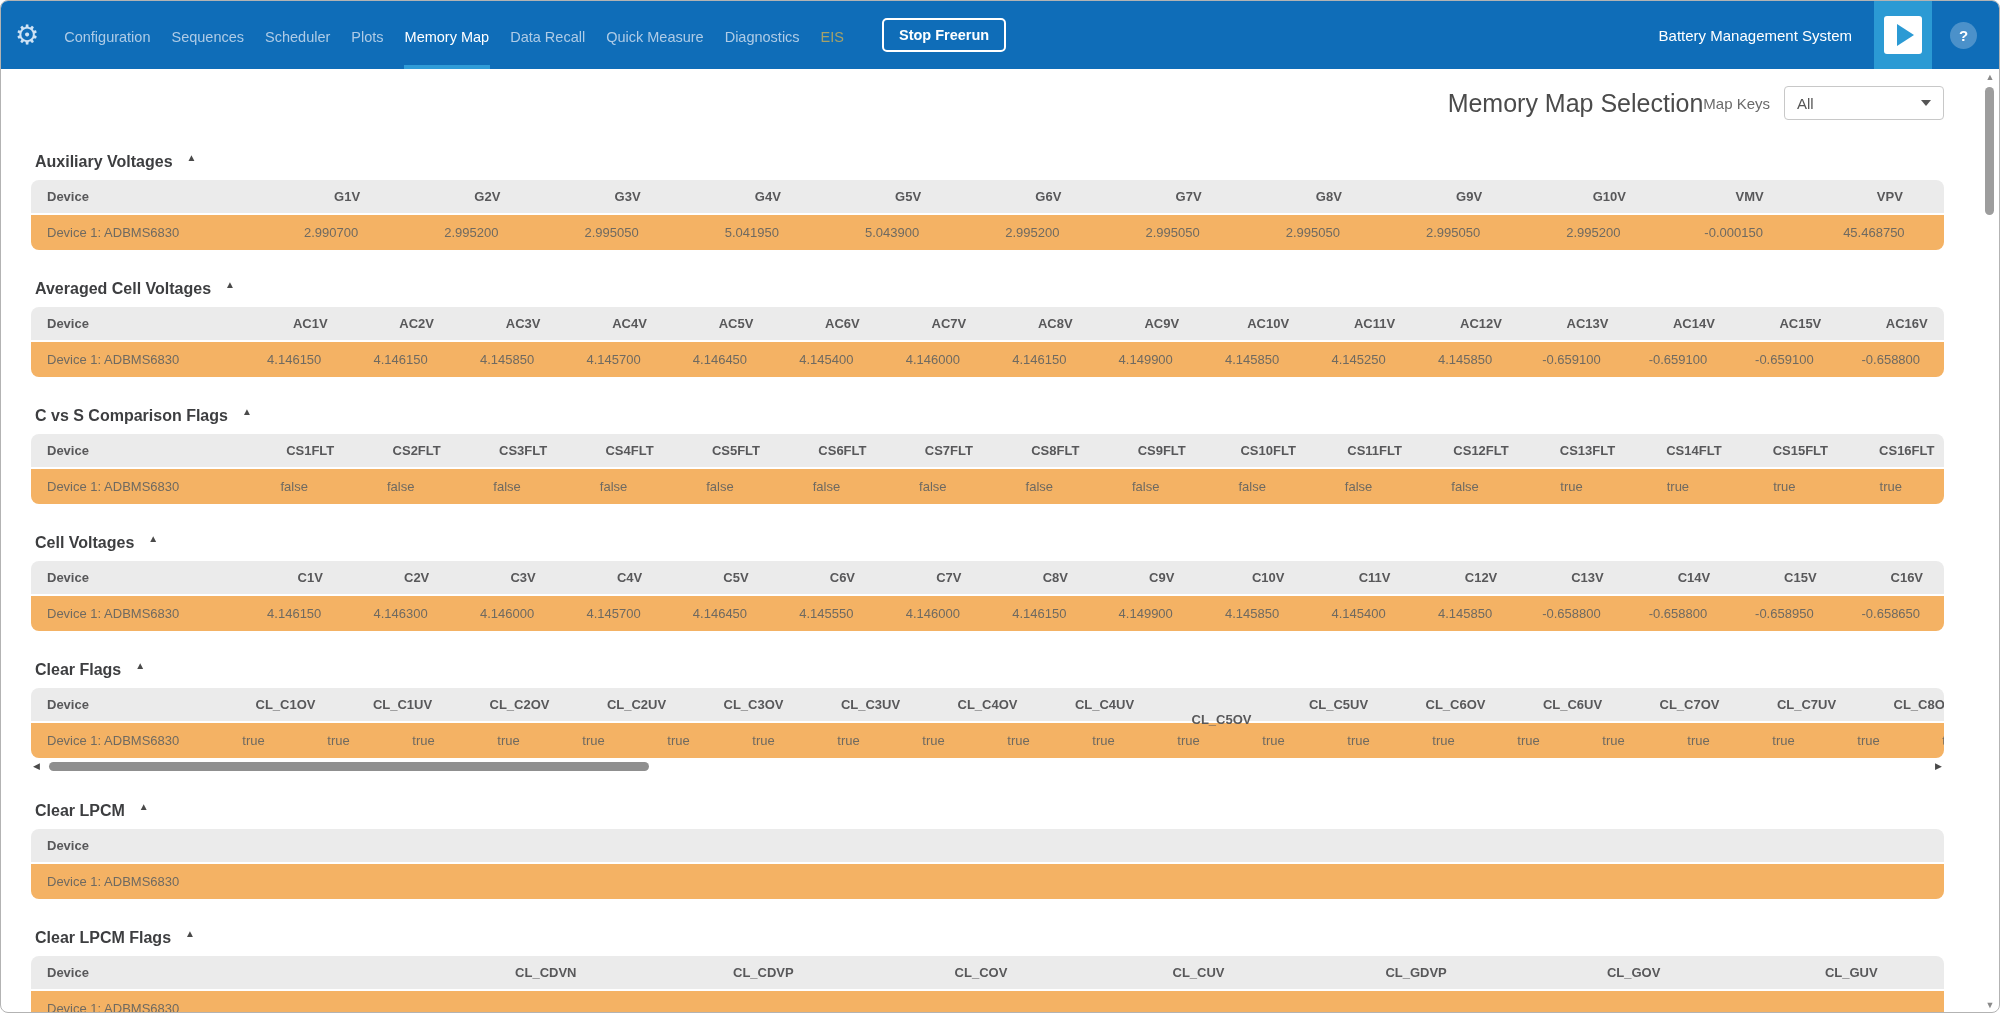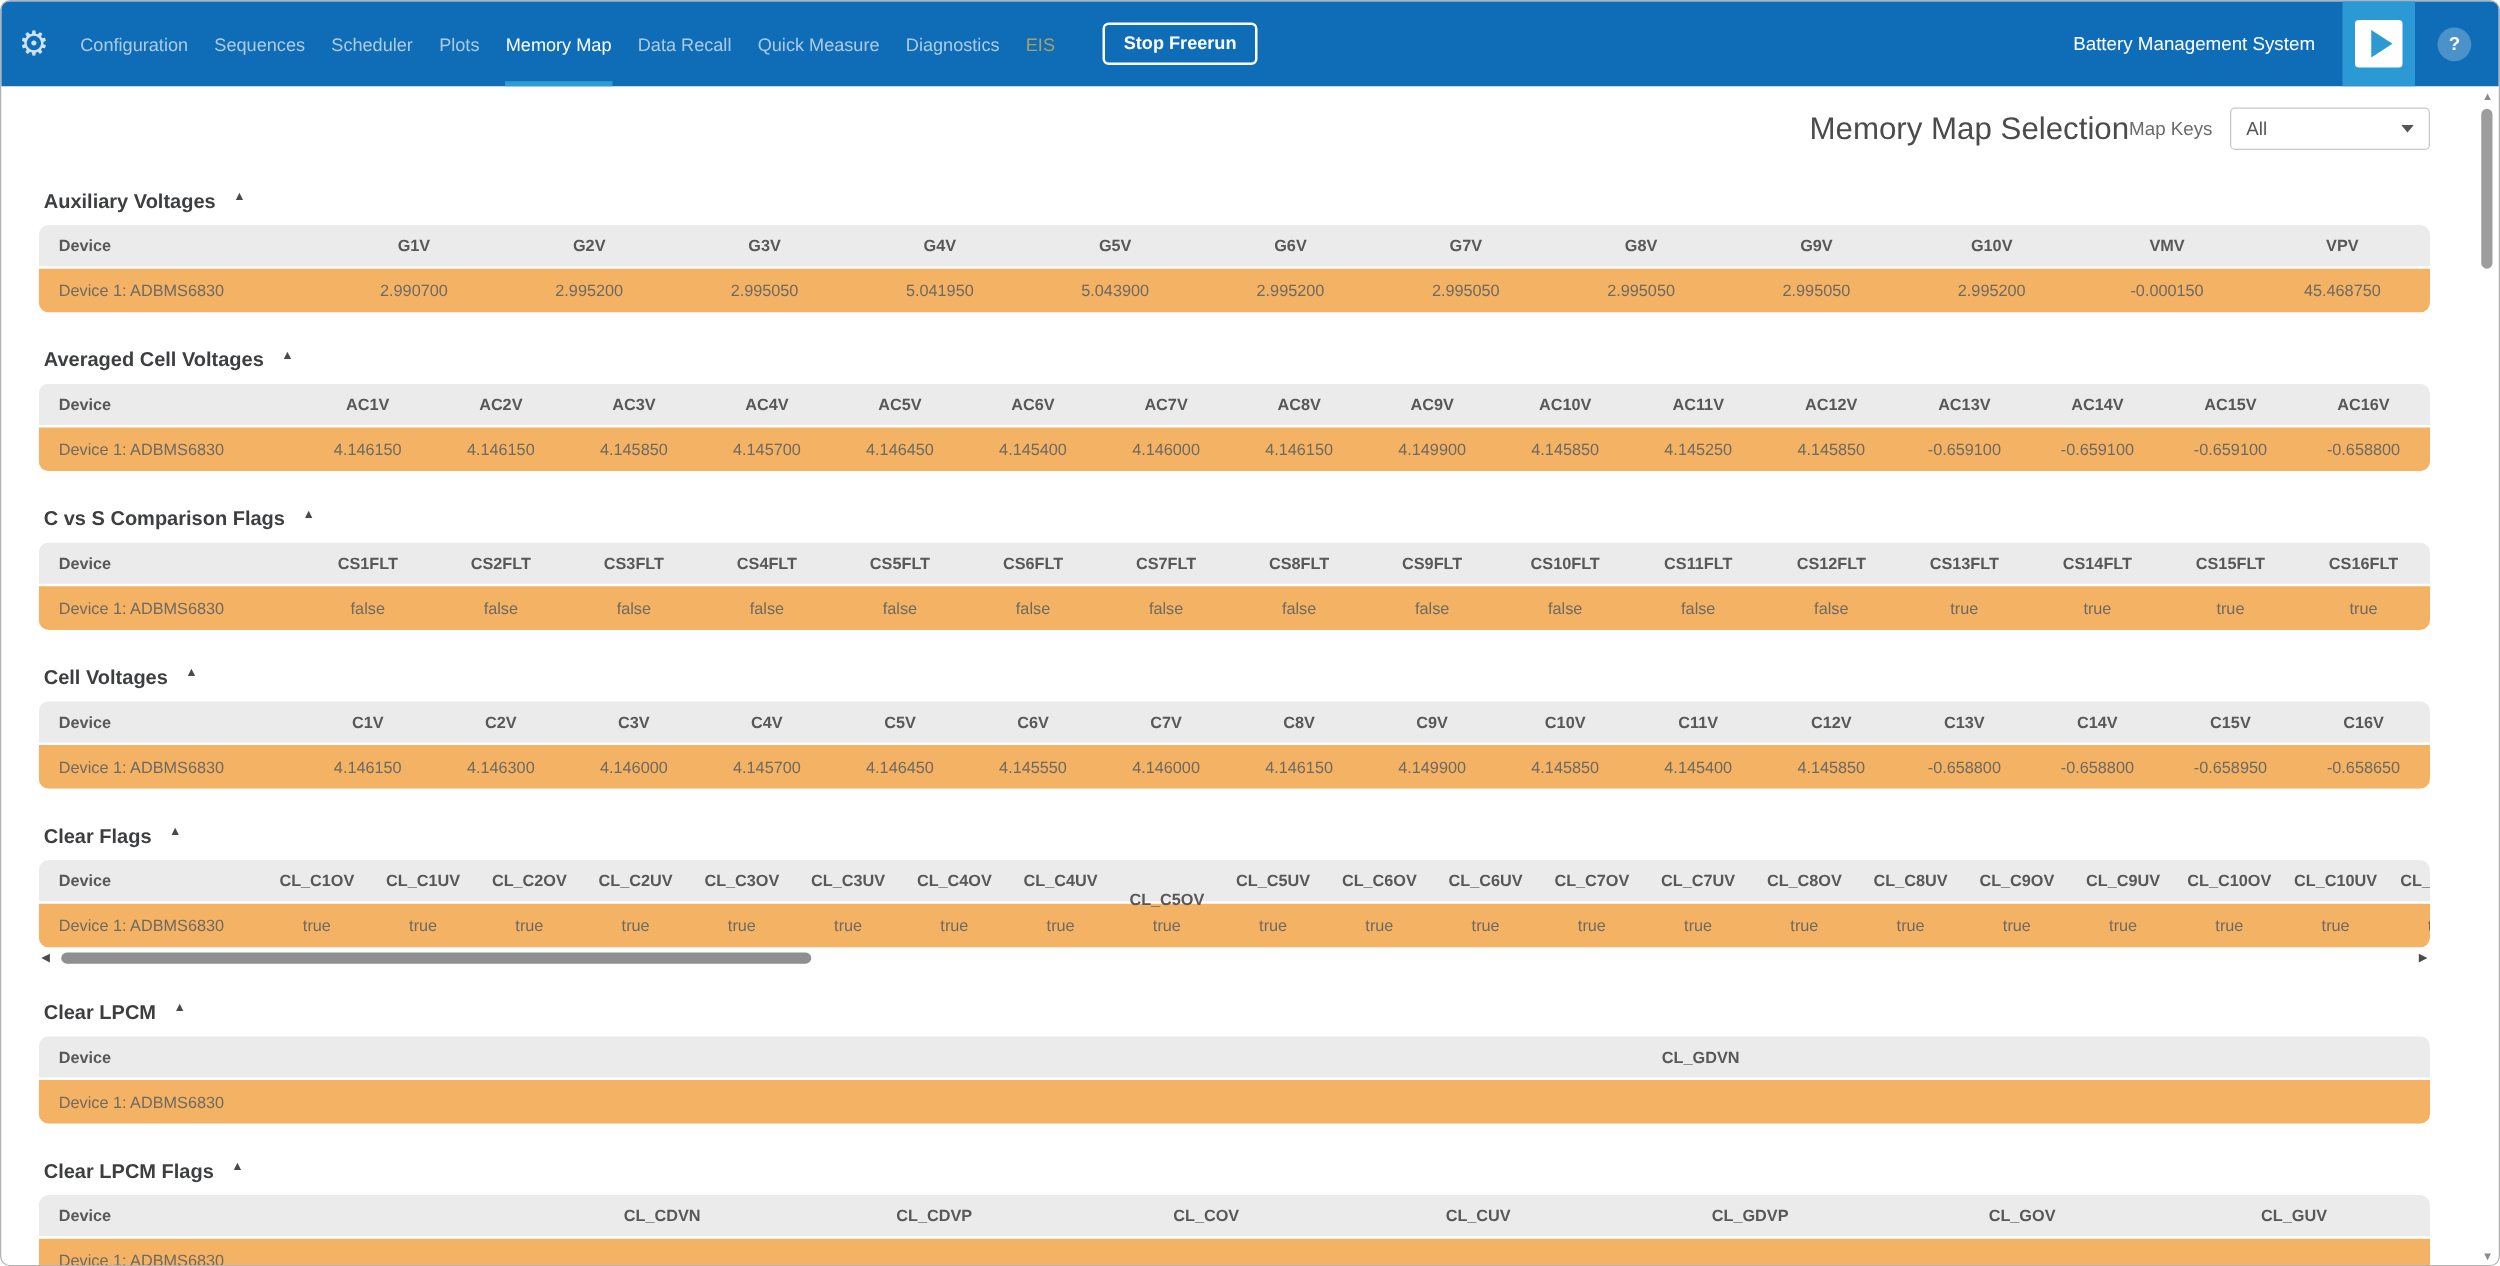--- a/index.html
+++ b/index.html
@@ -30,21 +30,21 @@
   .mapkeys{display:flex;align-items:center;gap:14px;color:#6a6a6a;font-size:15px;}
   .select{width:160px;height:34px;border:1px solid #c8c8c8;border-radius:4px;display:flex;align-items:center;justify-content:space-between;padding:0 12px;color:#555;font-size:15px;background:#fff;cursor:pointer;}
   .caret{width:0;height:0;border-left:5px solid transparent;border-right:5px solid transparent;border-top:6px solid #555;}
 
   
   .section{margin-top:30px;}
   .sechead{display:flex;gap:14px;margin:0 0 9px 4px;cursor:pointer;}
   .sechead .stitle{font-size:16px;font-weight:600;color:#3d3e40;}
   .tri-up{font-size:10px;color:#4a4a4a;line-height:1;}
   .tablewrap{border-radius:8px;overflow:hidden;width:100%;}
-  .trow{height:33px;background:#ebebeb;display:flex;align-items:center;}
+  .trow{height:33px;background:#ebebeb;display:flex;align-items:center;gap:32px;}
   .drow{height:35px;background:#f4b264;display:flex;align-items:center;margin-top:2px;cursor:pointer;}
   .cell{flex:1;text-align:center;font-size:13px;overflow:hidden;white-space:nowrap;}
   .trow .cell{color:#58585a;font-weight:600;}
   .drow .cell{color:#6f6a61;}
   .cell.dev{text-align:left;padding-left:16px;}
 
   
   .hscroll{position:relative;height:11px;margin-top:3px;}
   .harrow{position:absolute;top:0;font-size:9px;color:#4a4a4a;line-height:11px;cursor:pointer;}
   .harrow.left{left:2px;}
@@ -337,21 +337,20 @@
           </div>
         </div>
         <div class="section">
           <div class="sechead">
             <span class="stitle">Clear LPCM</span>
             <span class="tri-up">▲</span>
           </div>
           <div class="tablewrap">
             <div class="trow">
               <div class="cell dev" style="flex: 0 0 39%;">Device</div>
-              <div class="cell">CL_GDVN</div>
             </div>
             <div class="drow">
               <div class="cell dev" style="flex: 0 0 39%;">Device 1: ADBMS6830</div>
               <div class="cell"></div>
             </div>
           </div>
         </div>
         <div class="section">
           <div class="sechead">
             <span class="stitle">Clear LPCM Flags</span>

